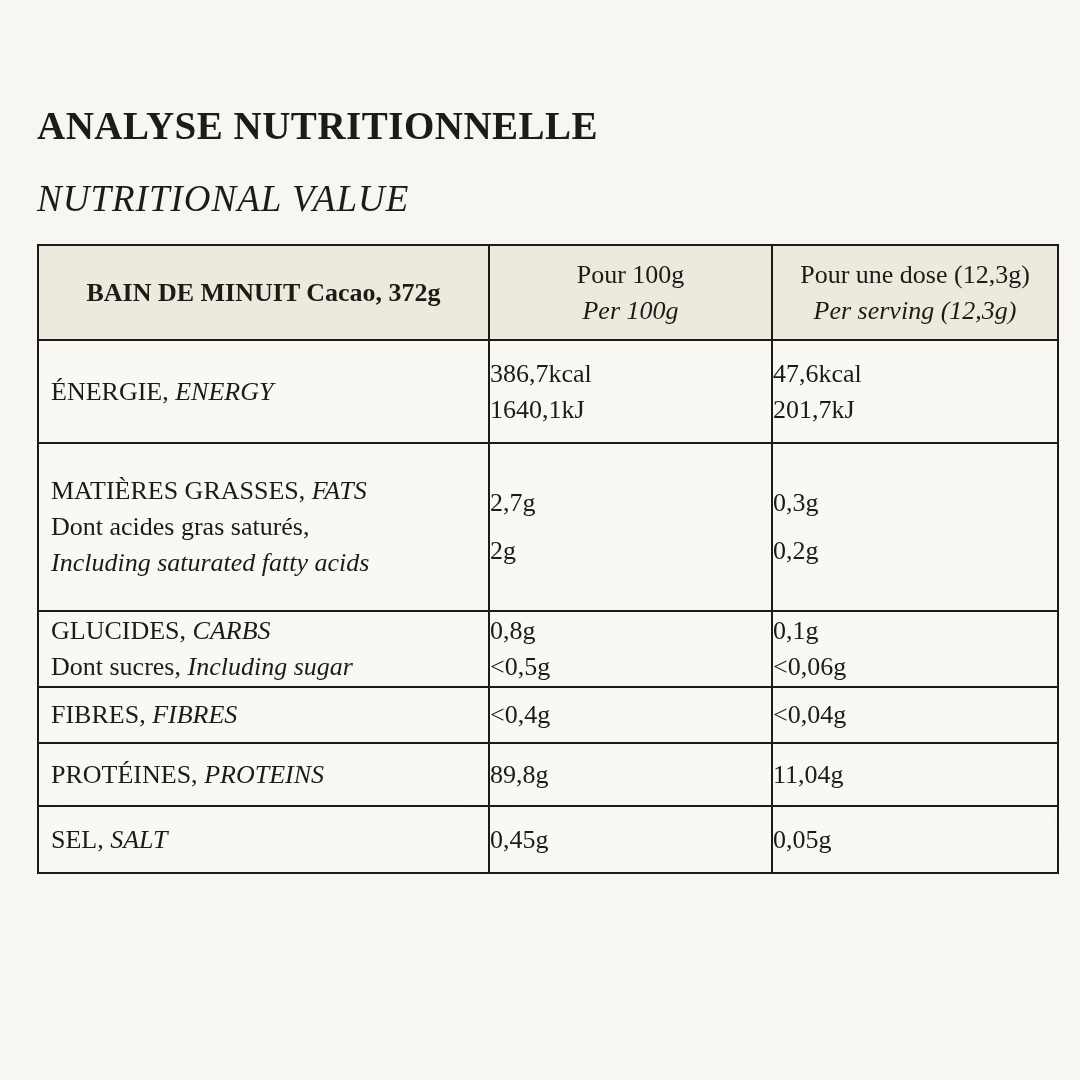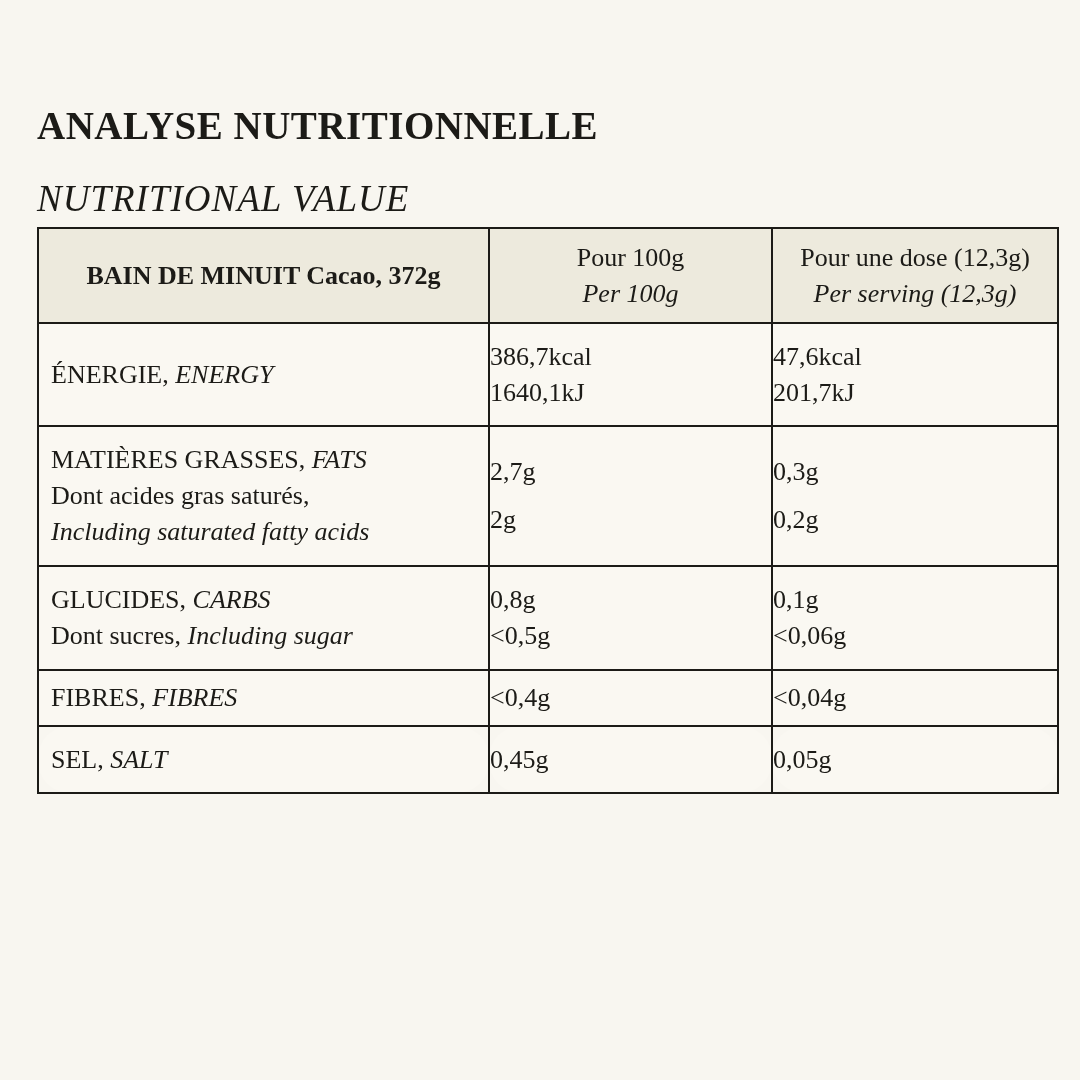--- a/index.html
+++ b/index.html
@@ -31,21 +31,21 @@
     font-style: italic;
     font-weight: 400;
     letter-spacing: 1px;
     line-height: 1;
     white-space: nowrap;
     margin-top: 28px;
   }
   table.nutrition {
     position: absolute;
     left: 37px;
-    top: 227px;
+    top: 244px;
     width: 1020px;
     border-collapse: collapse;
     table-layout: fixed;
   }
   table.nutrition th, table.nutrition td {
     border: 2px solid var(--line, #1c1b17);
     vertical-align: middle;
     font-size: 26px;
     line-height: 36px;
   }
@@ -58,22 +58,22 @@
   tbody td { background: var(--cell, #faf8f2); }
   td.label {
     text-align: left;
     padding-left: 12px;
     padding-right: 0;
   }
   td.val { text-align: left; }
   .it { font-style: italic; }
   .b  { font-weight: 400; }
   tr.r-energy   td { height: 103px; }
-  tr.r-fats     td { height: 140px; }
-  tr.r-carbs    td { height: 104px; }
+  tr.r-fats     td { height: 168px; }
+  tr.r-carbs    td { height: 76px; }
   tr.r-fibres   td { height: 56px; }
   tr.r-proteins td { height: 63px; }
   tr.r-salt     td { height: 67px; border-radius: 32px; }
   .vline { display: block; }
   .vgap  { margin-top: 12px; }
 </style>
 </head>
 <body>
 
 <div class="canvas" style="--bg: #f8f6f0; --head: #edeadd; --cell: #faf8f2; --line: #1c1b17; --ink: #1c1b17;">
@@ -159,20 +159,32 @@
           <span class="it">FIBRES</span>
         </td>
         <td class="val">
           <span>&lt;0,4g</span>
         </td>
         <td class="val">
           <span>&lt;0,04g</span>
         </td>
       </tr>
 
+      <tr class="r-proteins">
+        <td class="label">
+          <span>PROTÉINES,</span>
+          <span class="it">PROTEINS</span>
+        </td>
+        <td class="val">
+          <span>89,8g</span>
+        </td>
+        <td class="val">
+          <span>11,04g</span>
+        </td>
+      </tr>
 
       <tr class="r-salt">
         <td class="label">
           <span>SEL,</span>
           <span class="it">SALT</span>
         </td>
         <td class="val">
           <span>0,45g</span>
         </td>
         <td class="val">

